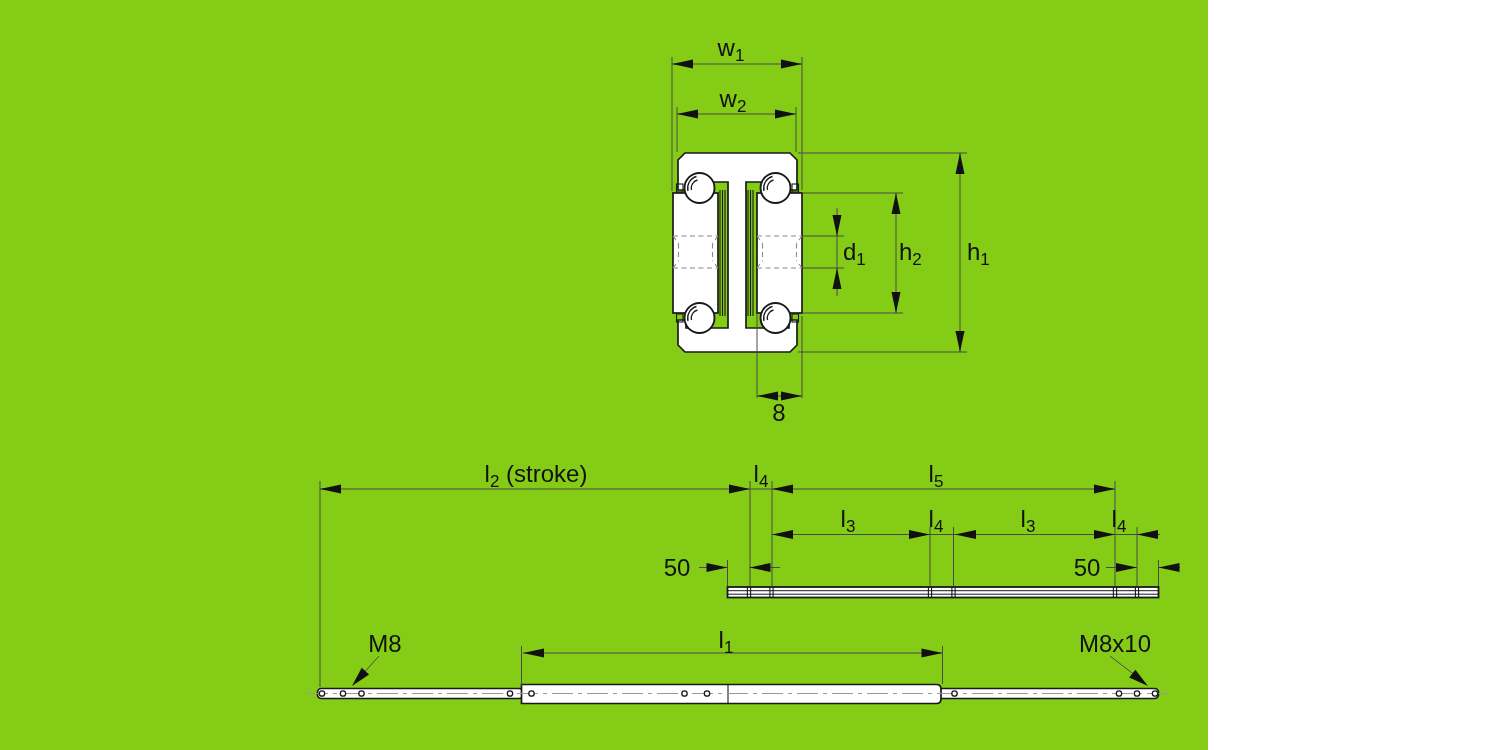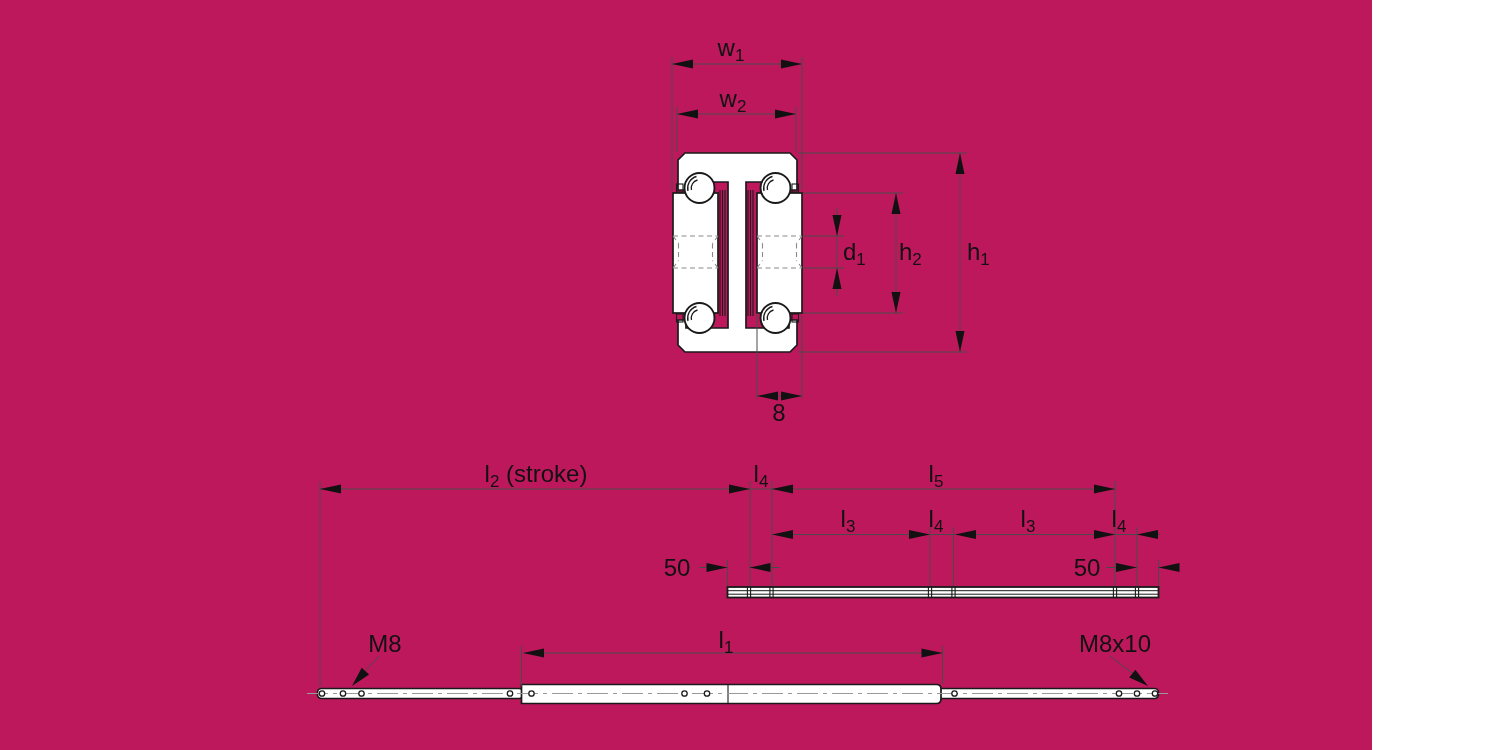--- a/index.html
+++ b/index.html
@@ -1,16 +1,16 @@
 <!DOCTYPE html>
 <html><head>
 <meta charset="utf-8">
 <style>
   html,body{margin:0;padding:0;background:#ffffff;}
-  .page{width:1372px;height:750px;position:relative;background:#be185d;text-align:center;}
+  .page{width:1208px;height:750px;position:relative;background:#84cc16;text-align:center;}
   svg{display:block;}
   text{font-family:"Liberation Sans","DejaVu Sans",sans-serif;fill:#111111;}
   .lbl{font-size:24px;}
   .sub{font-size:17px;}
   .outline{fill:#ffffff;stroke:#1a1a1a;stroke-width:1.7;stroke-linejoin:miter;}
   .thick{stroke:#1a1a1a;stroke-width:1.8;fill:#ffffff;}
   .thin{stroke:#1a1a1a;stroke-width:1;fill:none;}
   .det{stroke:#1a1a1a;stroke-width:1.1;fill:none;}
   .dim{stroke:#4a4a4a;stroke-width:1;fill:none;}
   .arrow{fill:#111111;stroke:none;}

